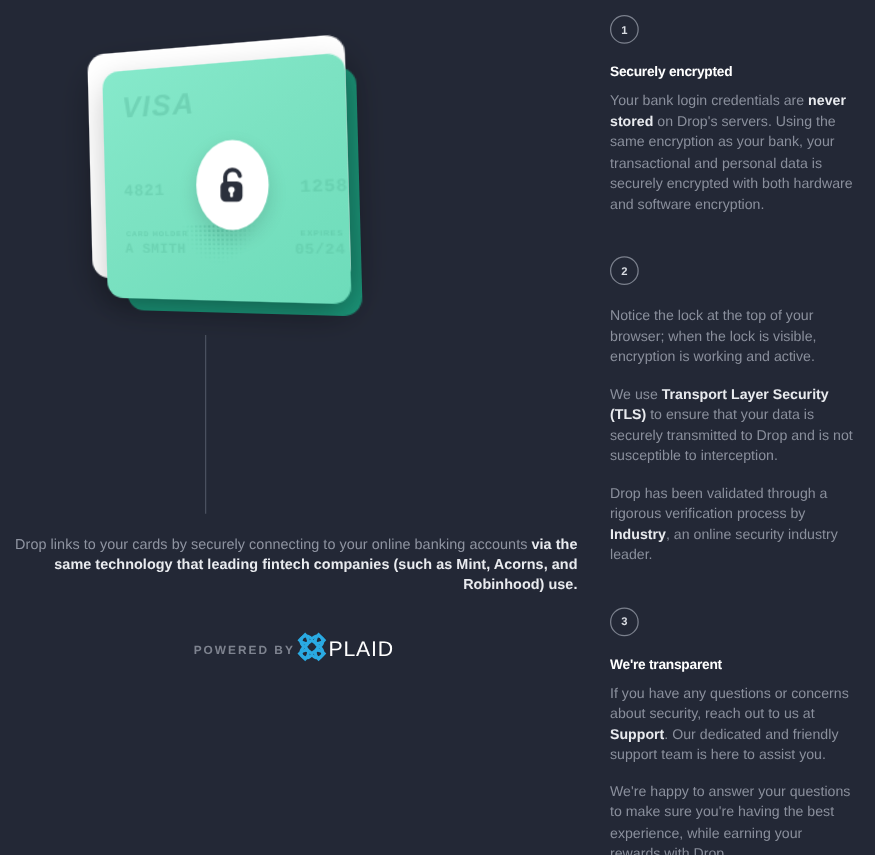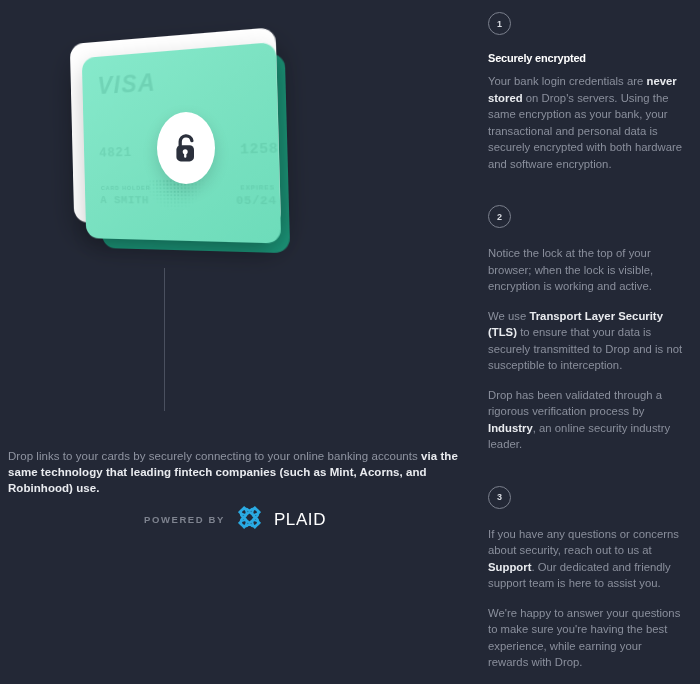--- a/index.html
+++ b/index.html
@@ -170,40 +170,39 @@
     box-shadow: 0 6px 16px rgba(0,0,0,0.14);
     z-index: 6;
   }
 
   .lock-badge svg { display: block; }
 
   
   .blurb {
     position: absolute;
     left: 0;
-    top: 448px;
+    top: 428px;
     width: 470px;
     padding: 0 8px;
-    text-align: left;
+    text-align: right;
     font-size: 11.5px;
     line-height: 16px;
     color: #8f94a1;
     letter-spacing: 0.05px;
   }
   .blurb b { color: #e9ebef; font-weight: bold; }
 
   .plaid-row {
     position: absolute;
     left: 0;
     top: 504px;
     width: 470px;
     display: flex;
     align-items: center;
     justify-content: center;
-    gap: 11px;
   }
 
   .powered-by {
     font-size: 9.5px;
     font-weight: bold;
     letter-spacing: 1.6px;
     color: #7e838f;
   }
 
   .plaid-mark { display: block; }
@@ -340,17 +339,18 @@
 
     <div class="section sec2">
       <div class="badge">2</div>
       <p class="para"><span>Notice the lock at the top of your browser; when the lock is visible, encryption is working and active.</span></p>
       <p class="para"><span>We use </span><b>Transport Layer Security (TLS)</b><span> to ensure that your data is securely transmitted to Drop and is not susceptible to interception.</span></p>
       <p class="para"><span>Drop has been validated through a rigorous verification process by </span><b>Industry</b><span>, an online security industry leader.</span></p>
     </div>
 
     <div class="section sec3">
       <div class="badge">3</div>
+      <div class="section-title">We're transparent</div>
       <p class="para"><span>If you have any questions or concerns about security, reach out to us at </span><b>Support</b><span>. Our dedicated and friendly support team is here to assist you.</span></p>
       <p class="para"><span>We're happy to answer your questions to make sure you're having the best experience, while earning your rewards with Drop.</span></p>
     </div>
   </div>
 </div>
 
 </body></html>

